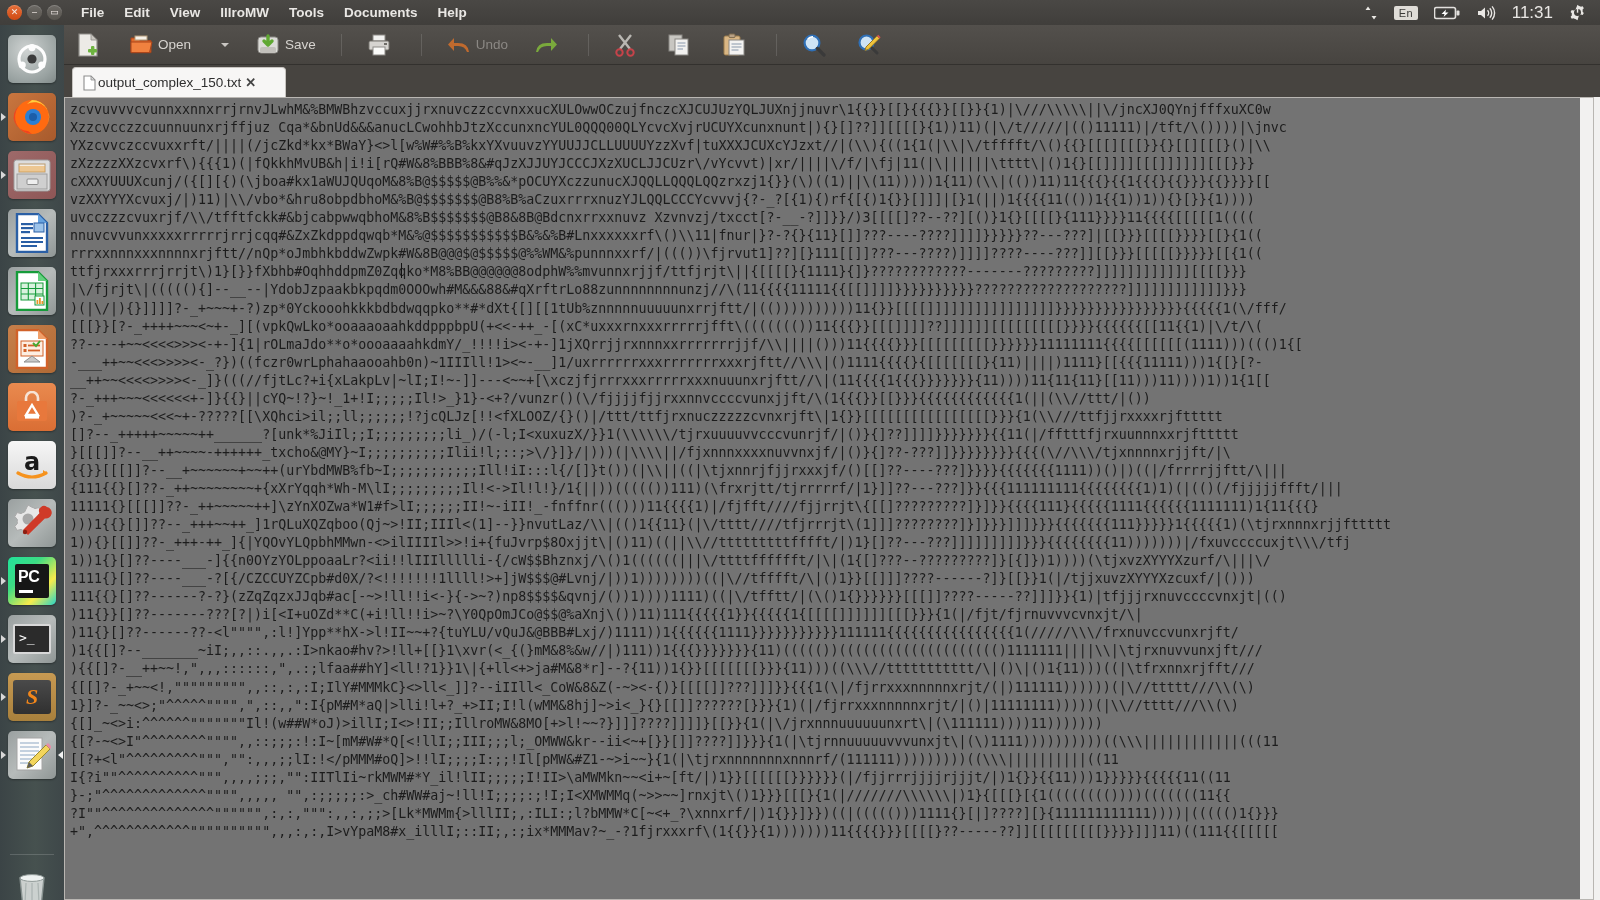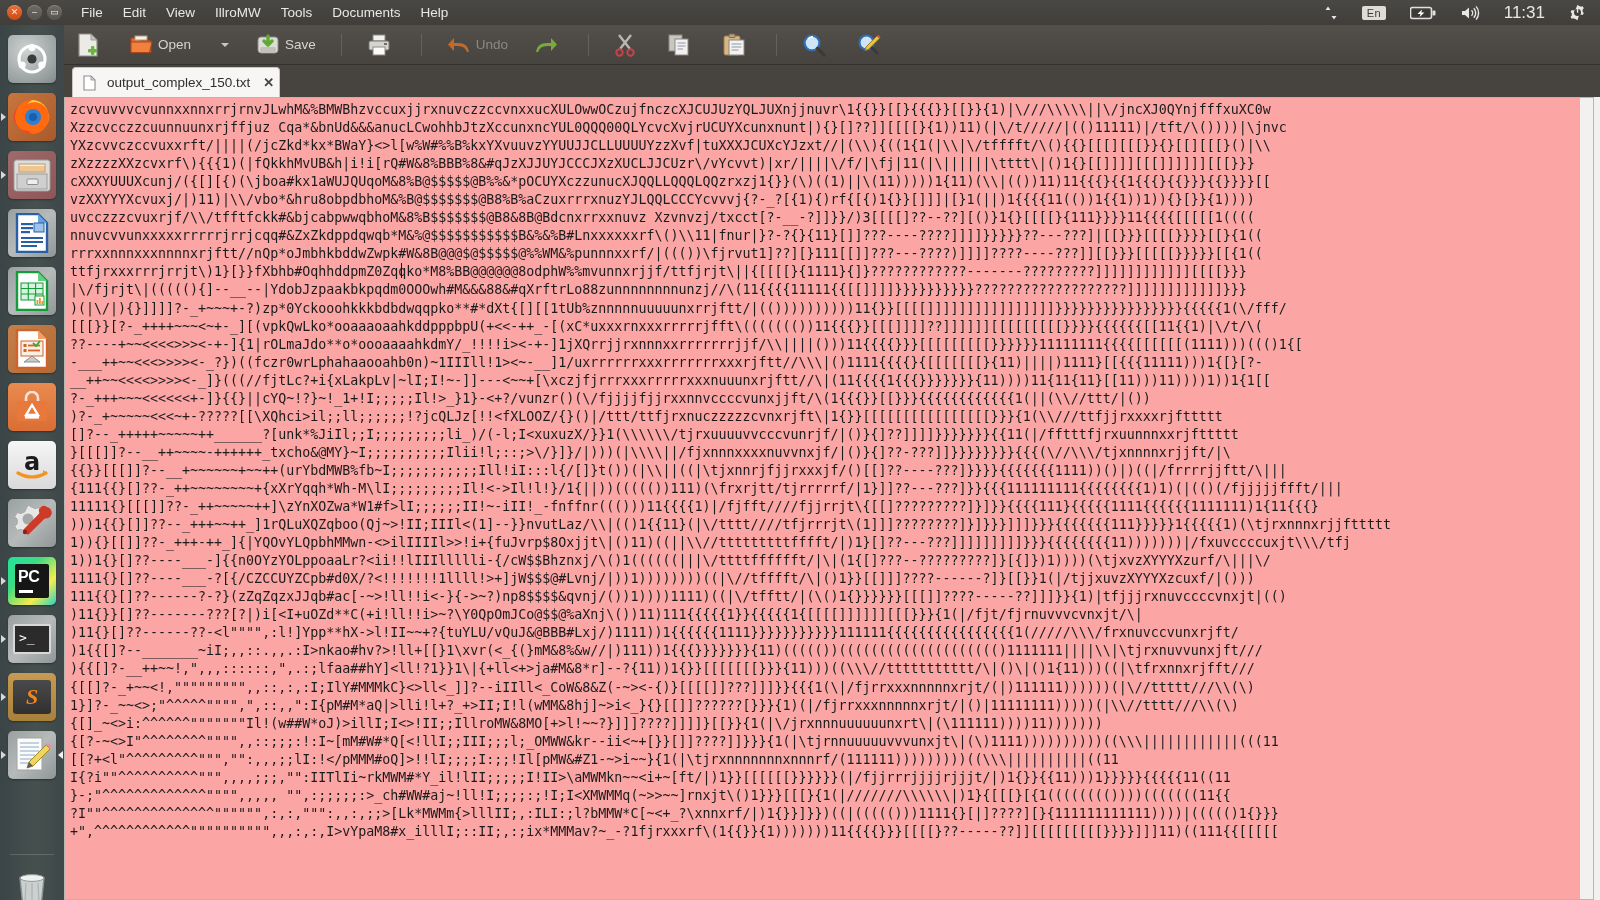--- a/index.html
+++ b/index.html
@@ -17,24 +17,24 @@
     display:flex; align-items:center; color:#e8e6e3; font-size:13.5px;
   }
   .win-buttons{ display:flex; align-items:center; gap:5px; padding:0 9px 0 7px; }
   .wb{ width:15px; height:15px; border-radius:50%;
        background:linear-gradient(to bottom,#6d6a66,#58554f);
        position:relative; box-shadow:inset 0 1px 0 rgba(255,255,255,.18); }
   .wb.close{ background:linear-gradient(to bottom,#e8703a,#cf4a14); }
   .wb .g{ position:absolute; inset:0; display:flex; align-items:center;
           justify-content:center; color:#f3ece8; font-size:9px; line-height:1; }
   .wb.close .g{ font-size:9px; }
-  #menubar{ display:flex; align-items:center; gap:0; }
+  #menubar{ display:flex; align-items:center; gap:0;font-weight:bold; }
   .menu-item{ padding:2px 10px; color:#e9e7e4; font-size:13.5px; cursor:default;
               border-radius:2px; }
-  #indicators{ margin-left:auto; display:flex; align-items:center; gap:8px; padding-right:6px; }
+  #indicators{ margin-left:auto; display:flex; align-items:center; gap:0; padding-right:6px; }
   .ind{ padding:0 8px; display:flex; align-items:center; height:25px; color:#e8e6e3; font-size:13px; }
   .kb-badge{ background:#dfdcd7; color:#3b3a38; font-size:11px;
              padding:1px 5px; border-radius:2px; font-weight:500; letter-spacing:.2px;}
   .clock{ font-size:17px; color:#e9e7e4; }
 
   
   #launcher{
     position:absolute; left:0; top:25px; width:64px; height:875px;
     background:linear-gradient(to right,#3b4446 0%,#46514f 55%,#3e4749 100%);
     background-color:#495352;
@@ -66,28 +66,28 @@
        border-radius:3px; color:#d6d3cf; font-size:13.5px; cursor:default; }
   .tb.disabled{ color:#8b8884; }
   .tb-sep{ width:1px; height:22px; background:rgba(255,255,255,.13); margin:0 6px; }
   .caret{ width:0;height:0; border-left:4px solid transparent;border-right:4px solid transparent;
           border-top:4px solid #c9c6c2; margin-left:3px; }
 
   
   #tabbar{ height:32px; background:#474440; display:flex; align-items:flex-end;
            padding-left:8px; }
   .tab{ height:30px; background:#f7f6f5; border:1px solid #c7c4c0; border-bottom:none;
-        border-radius:4px 4px 0 0; display:flex; align-items:center; gap:11px;
-        padding:0 3px 0 10px; font-size:13.5px; color:#2e2e2e; }
+        border-radius:4px 4px 0 0; display:flex; align-items:center; gap:2px;
+        padding:0 27px 0 10px; font-size:13.5px; color:#2e2e2e; }
   .tab .x{ font-size:13px; color:#444; font-weight:bold; padding:0 2px; cursor:default; }
 
   
   #editor-wrap{ flex:1; background:#f2f1f0; padding:0 6px 0 0; display:flex; }
   #editor{
-    flex:1; background:#fca5a5; border:1px solid #b9b6b2; border-right:none;
+    flex:1; background:#737373; border:1px solid #b9b6b2; border-right:none;
     margin:0 0 0 0; overflow:hidden; position:relative;
   }
   #code{
     font-family:"DejaVu Sans Mono", monospace;
     font-size:13.3px; line-height:18.05px;
     color:#1c1c1c; white-space:pre; letter-spacing:0;
     padding:3px 0 0 5px; position:relative;
   }
   #caret{ position:absolute; width:1px; background:#111;
           height:15px; left:336px; top:165px; }

